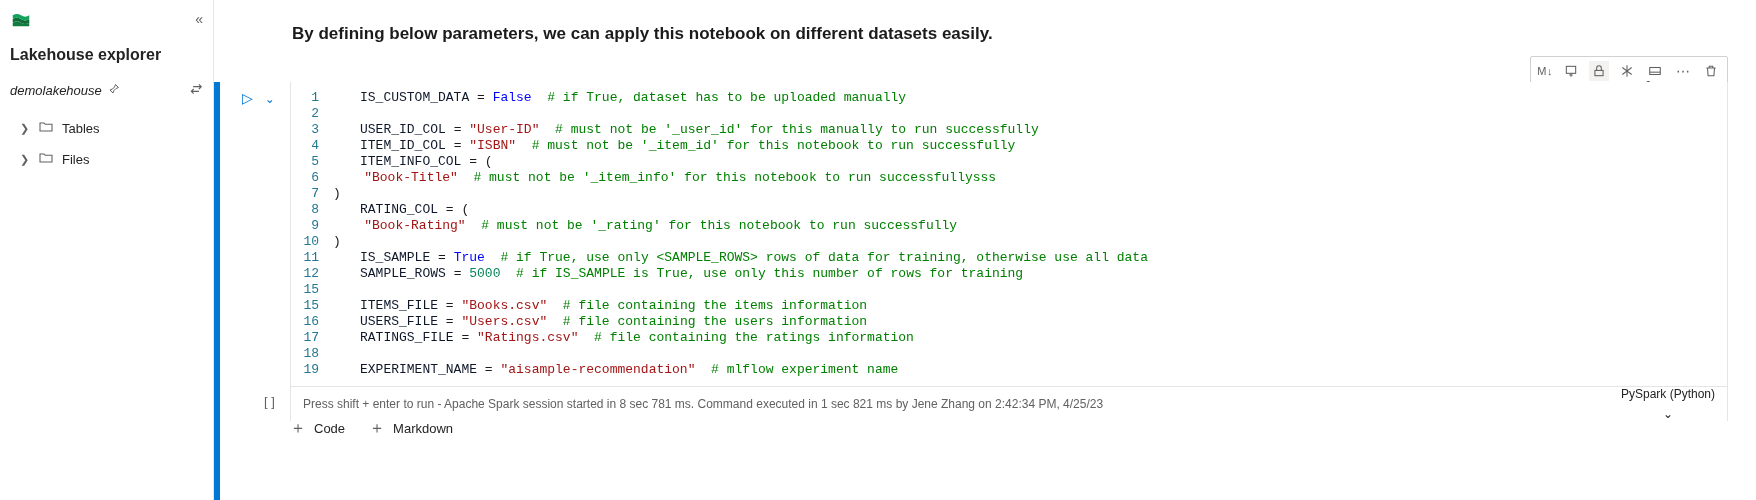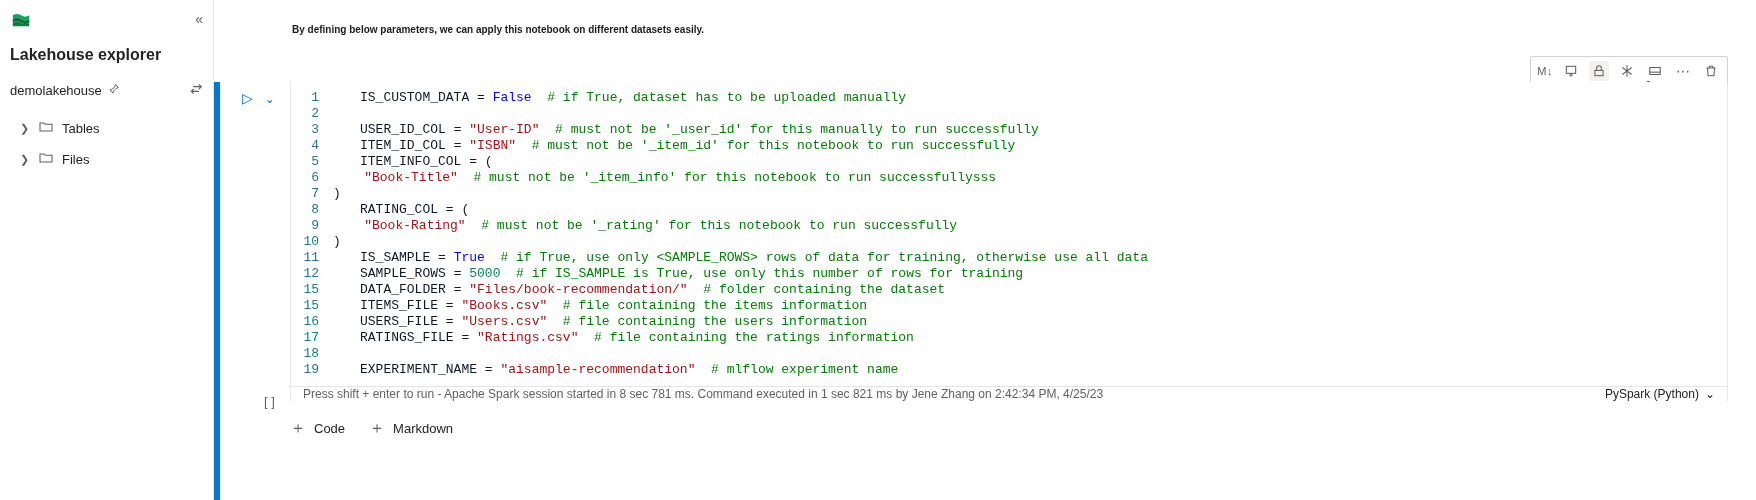--- a/index.html
+++ b/index.html
@@ -35,21 +35,21 @@
     padding: 14px 10px 10px 10px;
     color:#242424;
   }
   .sb-lake {
     display:flex;
     align-items:center;
     padding: 8px 10px;
     justify-content:space-between;
   }
   .sb-lake-left { display:flex; align-items:center; gap:6px; }
-  .sb-lake-name { color:#242424; }
+  .sb-lake-name { color:#242424;font-style:italic; }
   .pin-icon, .swap-icon { color:#616161; }
   .tree { padding: 6px 0 0 10px; }
   .tree-item {
     display:flex; align-items:center; gap:8px;
     padding:6px 10px;
     cursor:pointer;
     color:#242424;
   }
   .chev { color:#616161; font-size:11px; width:10px; }
   .folder-ico { color:#616161; }
@@ -59,21 +59,21 @@
     position:relative;
     overflow:hidden;
   }
   .left-rail {
     position:absolute; left:0; top:82px; bottom:0;
     width:6px; background:#0078d4;
   }
   .md-heading {
     padding: 24px 8px 0 78px;
     font-weight: 700;
-    font-size: 10px;
+    font-size: 17px;
     color:#1b1b1b;
   }
 
   .cell-toolbar {
     position:absolute;
     right:28px;
     top:56px;
     display:flex;
     gap:8px;
     align-items:center;
@@ -145,21 +145,21 @@
     margin-left:68px;
     border-top:1px solid #e5e5e5;
     border-left:1px solid #e5e5e5;
     padding:0 12px;
     display:flex;
     align-items:center;
     justify-content:space-between;
     font-size:12px;
     color:#616161;
   }
-  .status-right { display:flex; align-items:center; gap:6px; color:#242424; }
+  .status-right { display:flex; align-items:center; gap:6px; color:#242424;flex-direction:column; }
 
   .addbar {
     position:absolute;
     left:76px;
     top:418px;
     display:flex;
     gap:24px;
   }
   .addbtn {
     display:flex; align-items:center; gap:8px;
@@ -278,21 +278,21 @@
         <div class="code-row"><span class="ln">3</span><span><span class="tok-kw">USER_ID_COL</span><span class="tok-plain"> = </span><span class="tok-str">"User-ID"</span><span class="tok-plain">  </span><span class="tok-cmt"># must not be '_user_id' for this manually to run successfully</span></span></div>
         <div class="code-row"><span class="ln">4</span><span><span class="tok-kw">ITEM_ID_COL</span><span class="tok-plain"> = </span><span class="tok-str">"ISBN"</span><span class="tok-plain">  </span><span class="tok-cmt"># must not be '_item_id' for this notebook to run successfully</span></span></div>
         <div class="code-row"><span class="ln">5</span><span><span class="tok-kw">ITEM_INFO_COL</span><span class="tok-plain"> = </span><span class="tok-plain">(</span></span></div>
         <div class="code-row"><span class="ln">6</span><span><span class="tok-plain">    </span><span class="tok-str">"Book-Title"</span><span class="tok-plain">  </span><span class="tok-cmt"># must not be '_item_info' for this notebook to run successfullysss</span></span></div>
         <div class="code-row"><span class="ln">7</span><span><span class="tok-plain">)</span></span></div>
         <div class="code-row"><span class="ln">8</span><span><span class="tok-kw">RATING_COL</span><span class="tok-plain"> = </span><span class="tok-plain">(</span></span></div>
         <div class="code-row"><span class="ln">9</span><span><span class="tok-plain">    </span><span class="tok-str">"Book-Rating"</span><span class="tok-plain">  </span><span class="tok-cmt"># must not be '_rating' for this notebook to run successfully</span></span></div>
         <div class="code-row"><span class="ln">10</span><span><span class="tok-plain">)</span></span></div>
         <div class="code-row"><span class="ln">11</span><span><span class="tok-kw">IS_SAMPLE</span><span class="tok-plain"> = </span><span class="tok-const">True</span><span class="tok-plain">  </span><span class="tok-cmt"># if True, use only &lt;SAMPLE_ROWS&gt; rows of data for training, otherwise use all data</span></span></div>
         <div class="code-row"><span class="ln">12</span><span><span class="tok-kw">SAMPLE_ROWS</span><span class="tok-plain"> = </span><span class="tok-num">5000</span><span class="tok-plain">  </span><span class="tok-cmt"># if IS_SAMPLE is True, use only this number of rows for training</span></span></div>
-        <div class="code-row"><span class="ln">15</span><span><span class="tok-kw">DATA_FOLDER</span><span class="tok-plain"> = </span><span class="tok-str">"Files/book-recommendation/"</span><span class="tok-plain">  </span><span class="tok-cmt"># folder containing the dataset</span></span></div>
+        <div class="code-row"><span class="ln">15</span></div>
         <div class="code-row"><span class="ln">15</span><span><span class="tok-kw">ITEMS_FILE</span><span class="tok-plain"> = </span><span class="tok-str">"Books.csv"</span><span class="tok-plain">  </span><span class="tok-cmt"># file containing the items information</span></span></div>
         <div class="code-row"><span class="ln">16</span><span><span class="tok-kw">USERS_FILE</span><span class="tok-plain"> = </span><span class="tok-str">"Users.csv"</span><span class="tok-plain">  </span><span class="tok-cmt"># file containing the users information</span></span></div>
         <div class="code-row"><span class="ln">17</span><span><span class="tok-kw">RATINGS_FILE</span><span class="tok-plain"> = </span><span class="tok-str">"Ratings.csv"</span><span class="tok-plain">  </span><span class="tok-cmt"># file containing the ratings information</span></span></div>
         <div class="code-row"><span class="ln">18</span></div>
         <div class="code-row"><span class="ln">19</span><span><span class="tok-kw">EXPERIMENT_NAME</span><span class="tok-plain"> = </span><span class="tok-str">"aisample-recommendation"</span><span class="tok-plain">  </span><span class="tok-cmt"># mlflow experiment name</span></span></div>
       </div>
 
     <div class="status-row">
       <span>Press shift + enter to run - Apache Spark session started in 8 sec 781 ms. Command executed in 1 sec 821 ms by Jene Zhang on 2:42:34 PM, 4/25/23</span>
       <span class="status-right">

